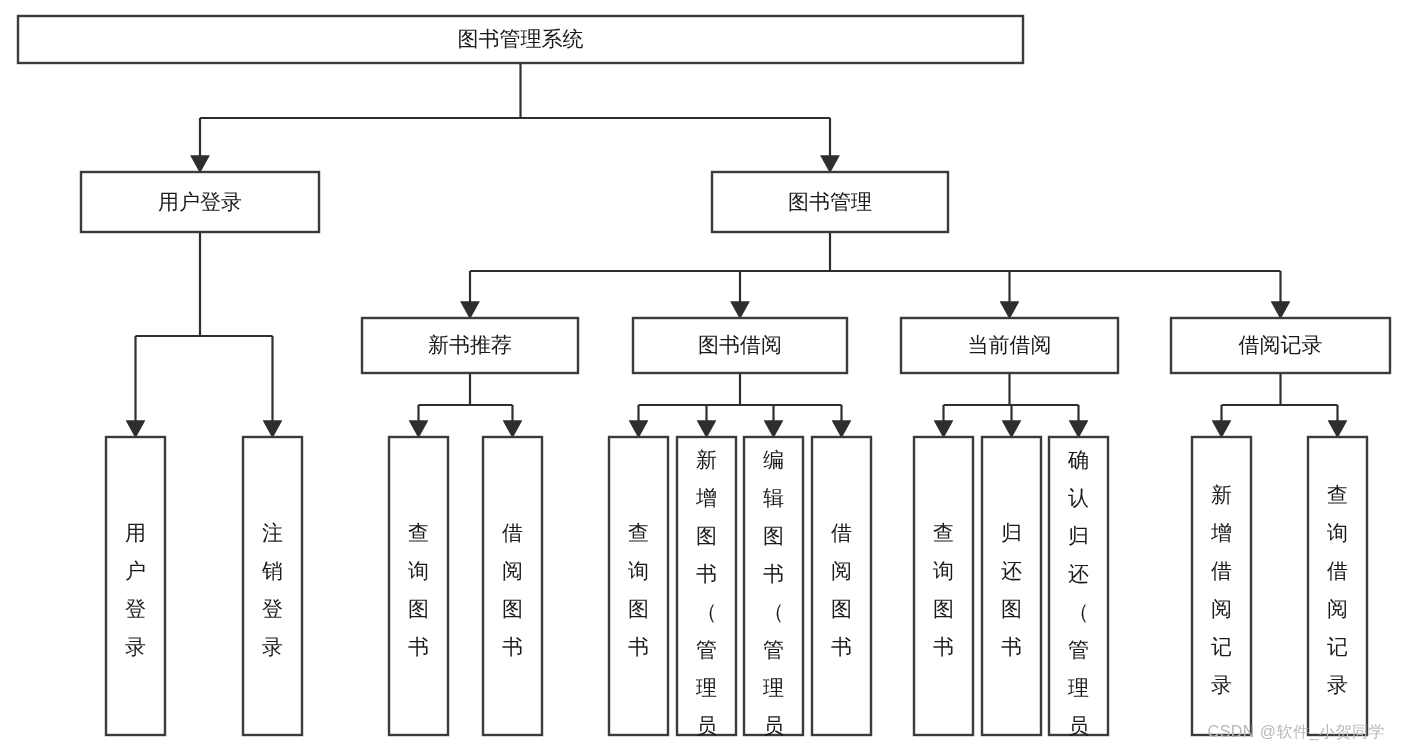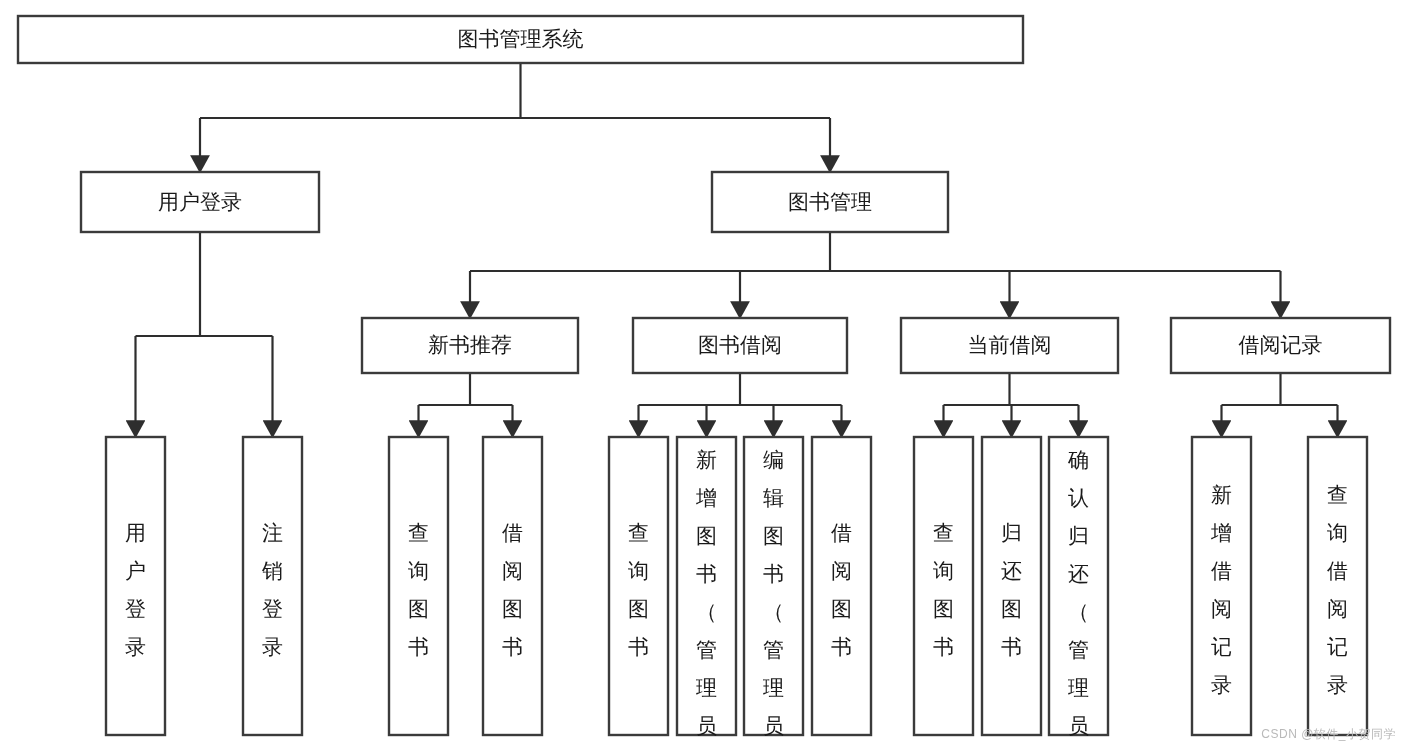--- a/index.html
+++ b/index.html
@@ -40,24 +40,24 @@
   .conn {
     stroke: #2e2e2e;
     stroke-width: 2.2;
     fill: none;
   }
   .arrowhead {
     fill: #2e2e2e;
   }
   .watermark {
     position: absolute;
-    right: 9px;
+    right: 20px;
     bottom: 4px;
     font-family: "Liberation Sans", "DejaVu Sans", sans-serif;
-    font-size: 12px;
+    font-size: 16px;
     color: #b9b9b9;
     white-space: nowrap;
     letter-spacing: 0.5px;
   }
 </style>
 </head>
 <body>
 
 <svg id="diagram" viewBox="0 0 1405 747" xmlns="http://www.w3.org/2000/svg">
   <defs>

